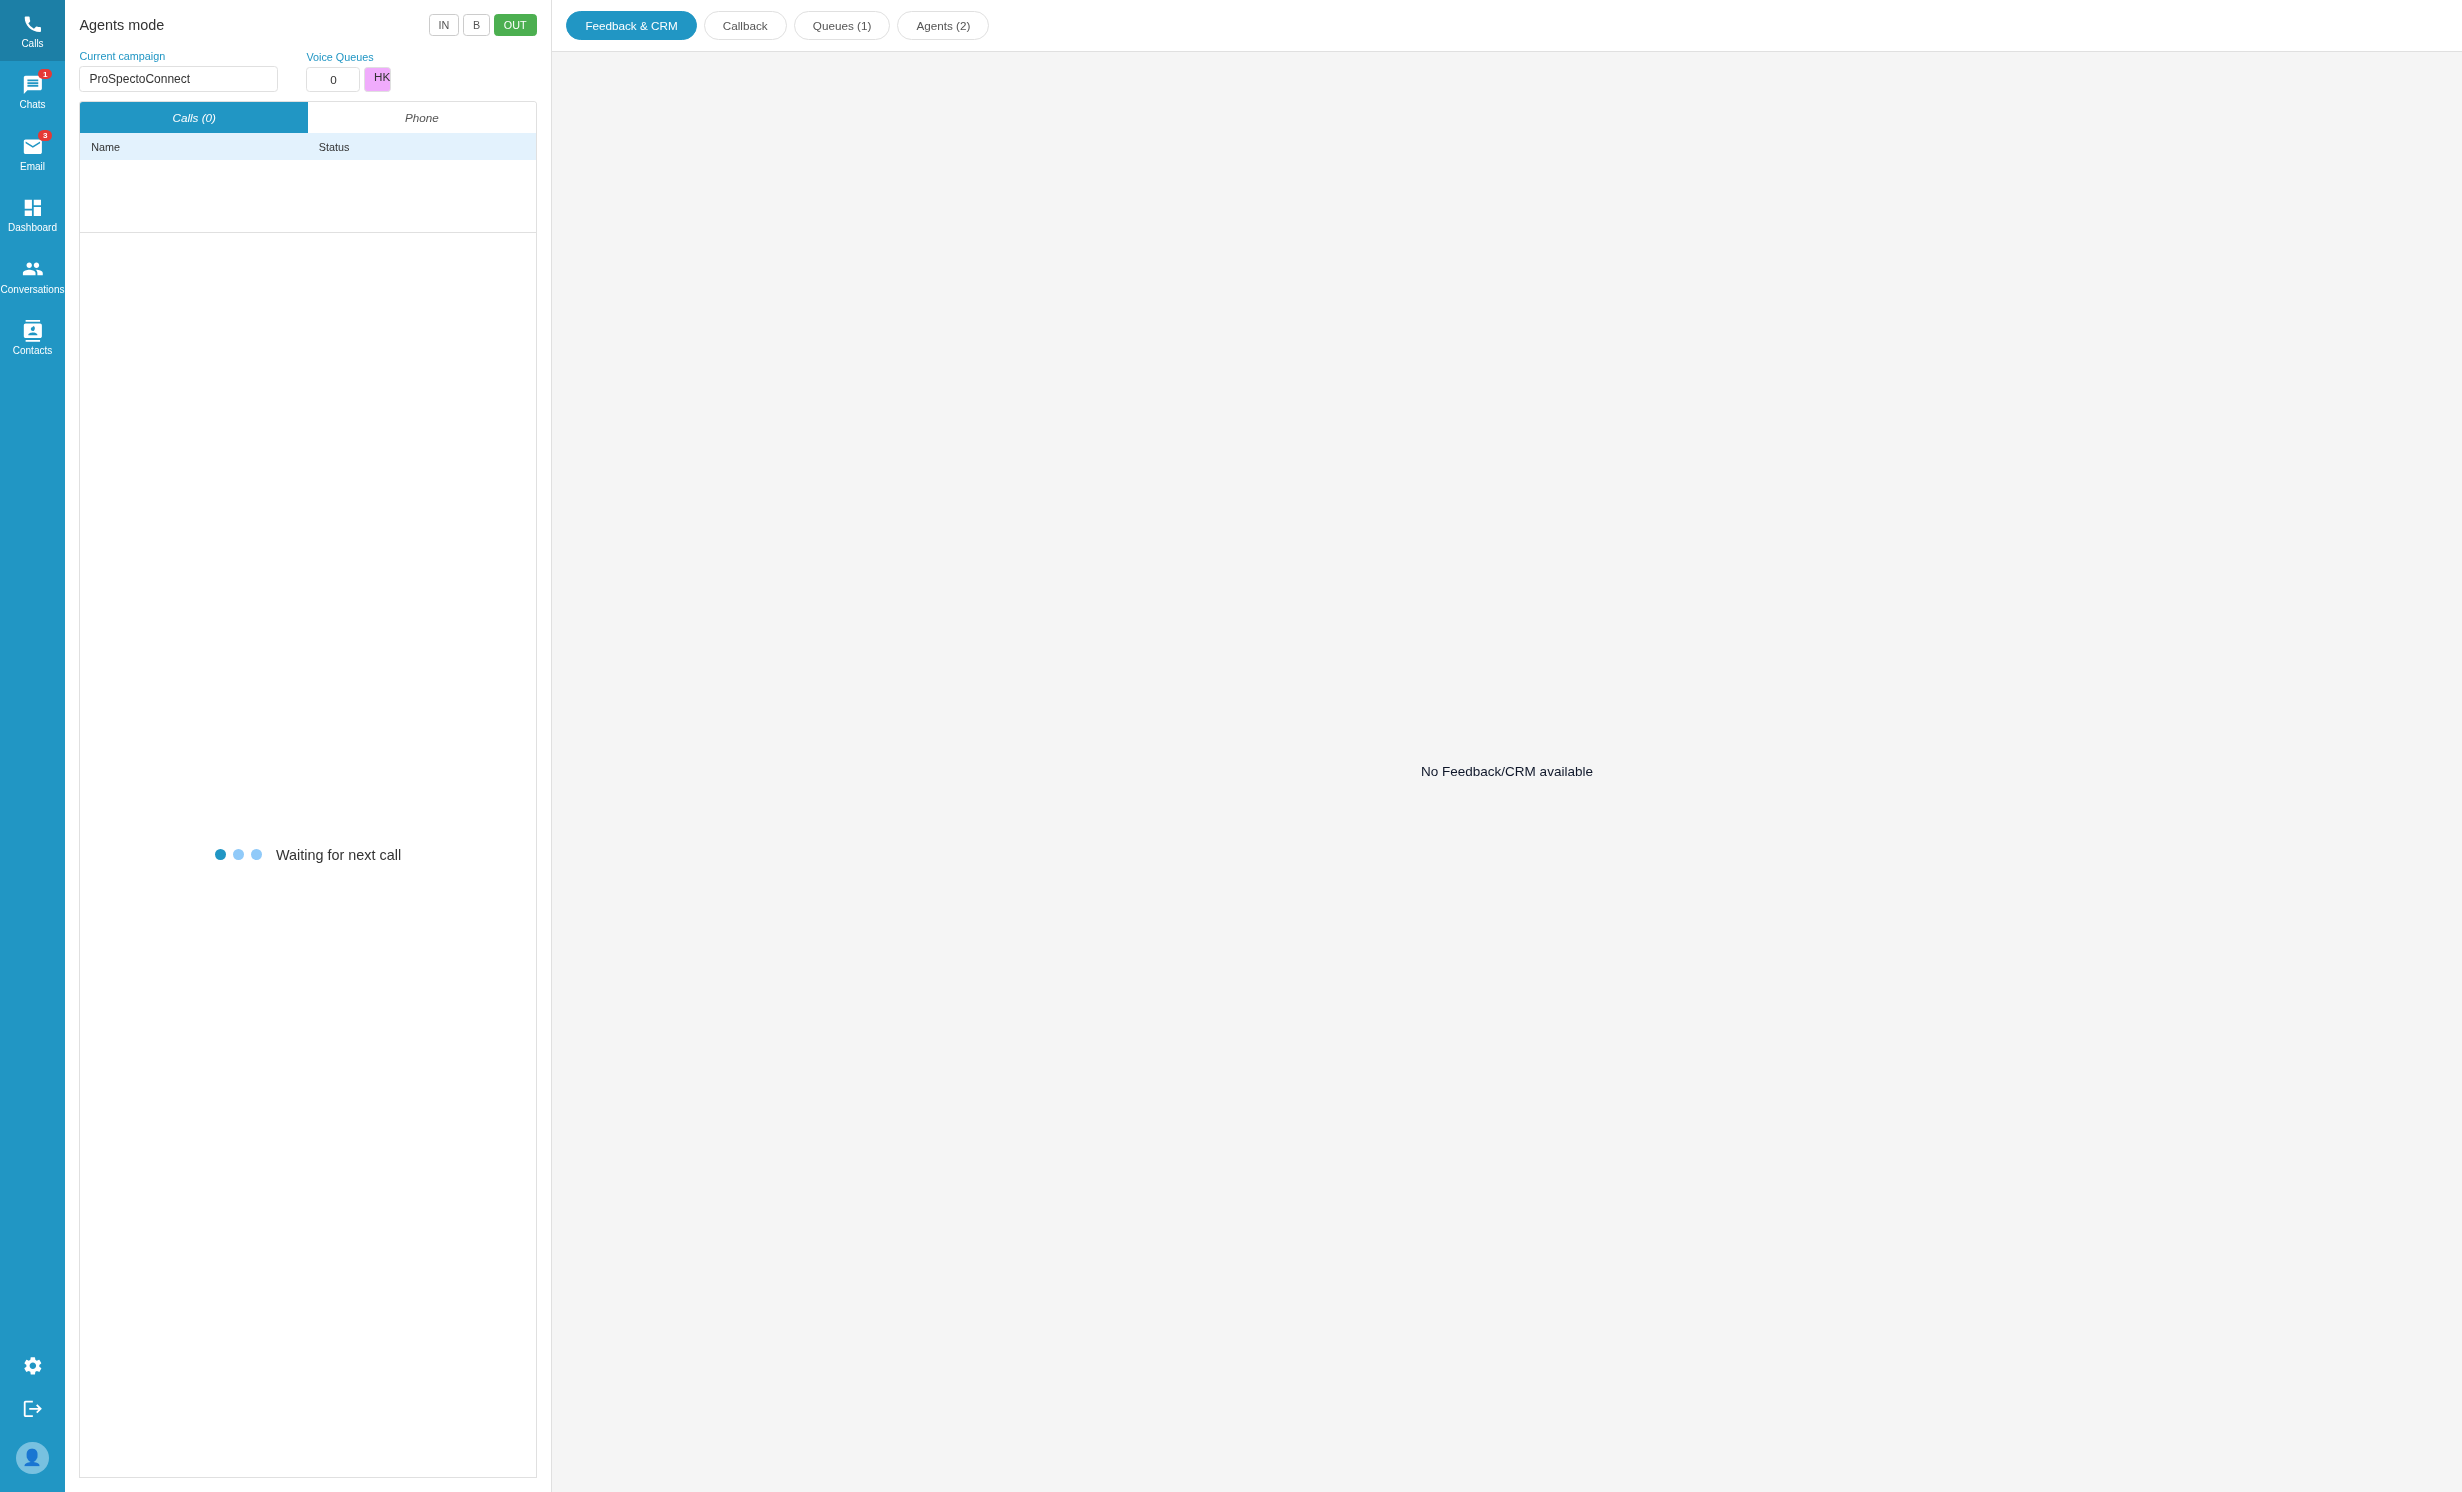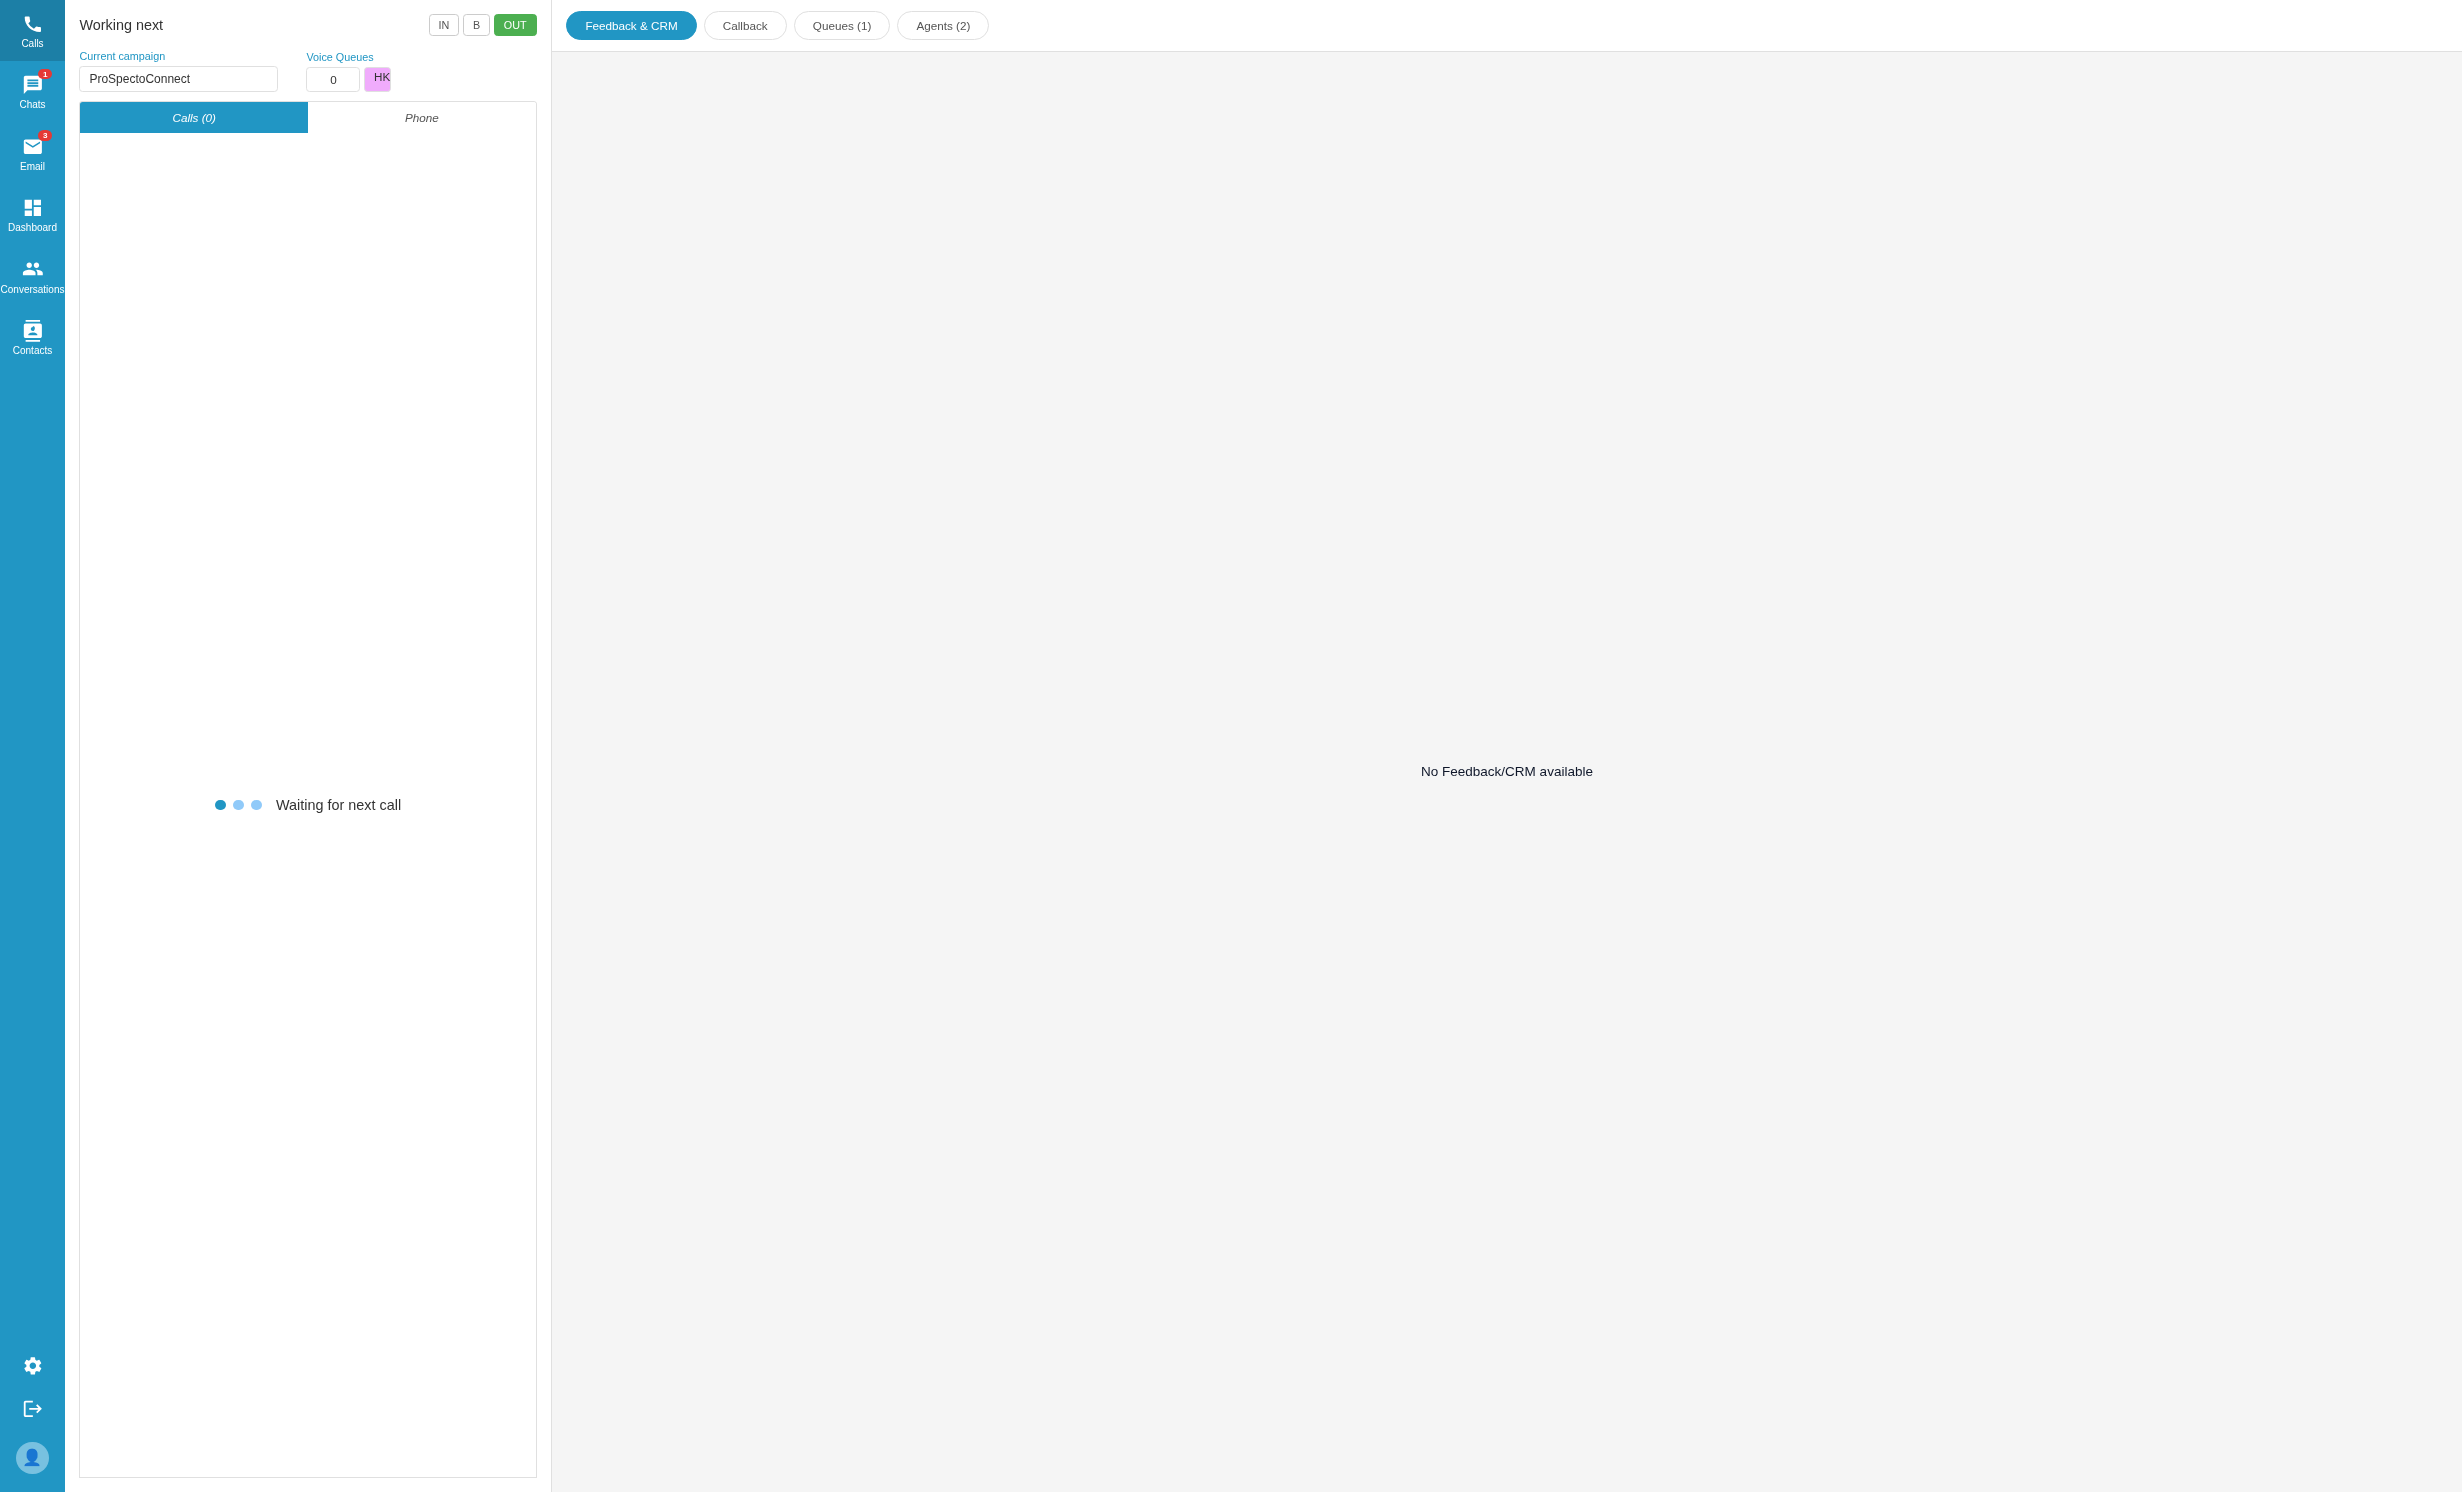--- a/index.html
+++ b/index.html
@@ -365,21 +365,21 @@
     </div>
   </div>
 </div>
 
 <div id="main">
   <div id="content-area">
 
     <div id="left-panel">
 
       <div class="working-mode-header">
-        <span class="working-mode-title">Working next</span>
+        <span class="working-mode-title">Agents mode</span>
         <div class="mode-buttons">
           <button class="mode-btn">IN</button>
           <button class="mode-btn">B</button>
           <button class="mode-btn active-out">OUT</button>
         </div>
       </div>
 
       <div class="campaign-section">
         <div class="campaign-group">
           <span class="campaign-label">Current campaign</span>
@@ -392,20 +392,27 @@
             <div class="queue-hk">HK</div>
           </div>
         </div>
       </div>
 
       <div class="calls-tabs">
         <div class="calls-tab active">Calls (0)</div>
         <div class="calls-tab">Phone</div>
       </div>
 
+      <div class="calls-table-container">
+        <div class="calls-table-header">
+          <div class="calls-th">Name</div>
+          <div class="calls-th">Status</div>
+        </div>
+        <div class="calls-body"></div>
+      </div>
 
       <div class="waiting-section">
         <div class="dots-container">
           <div class="dot"></div>
           <div class="dot"></div>
           <div class="dot"></div>
         </div>
         <span class="waiting-text">Waiting for next call</span>
       </div>
 

